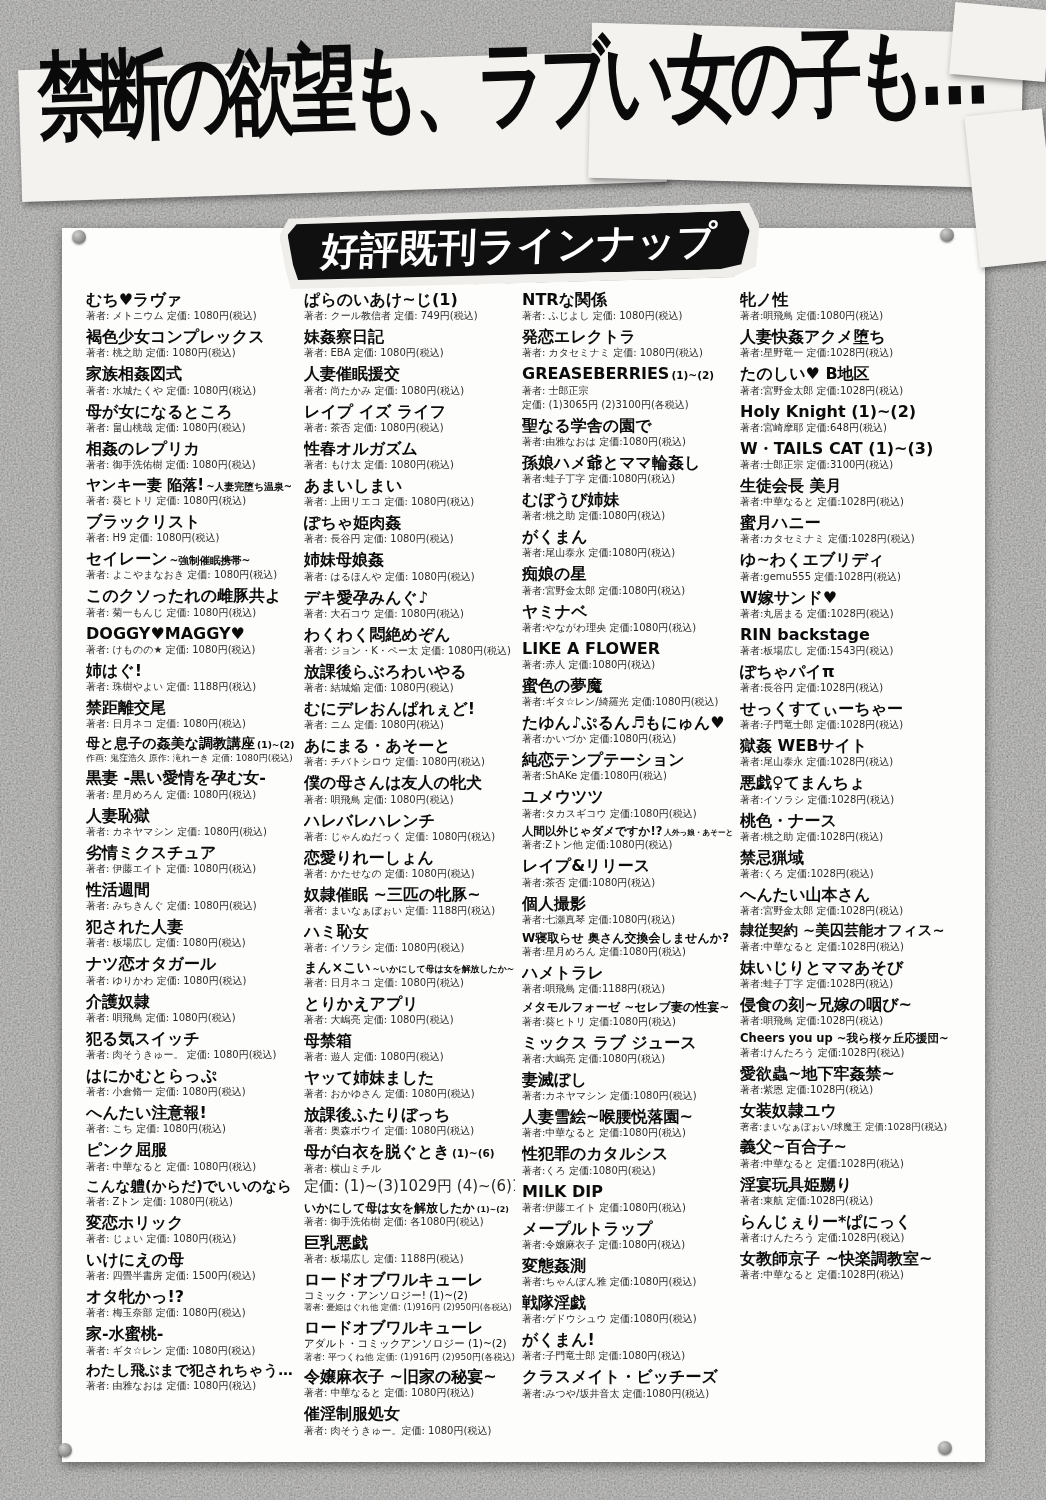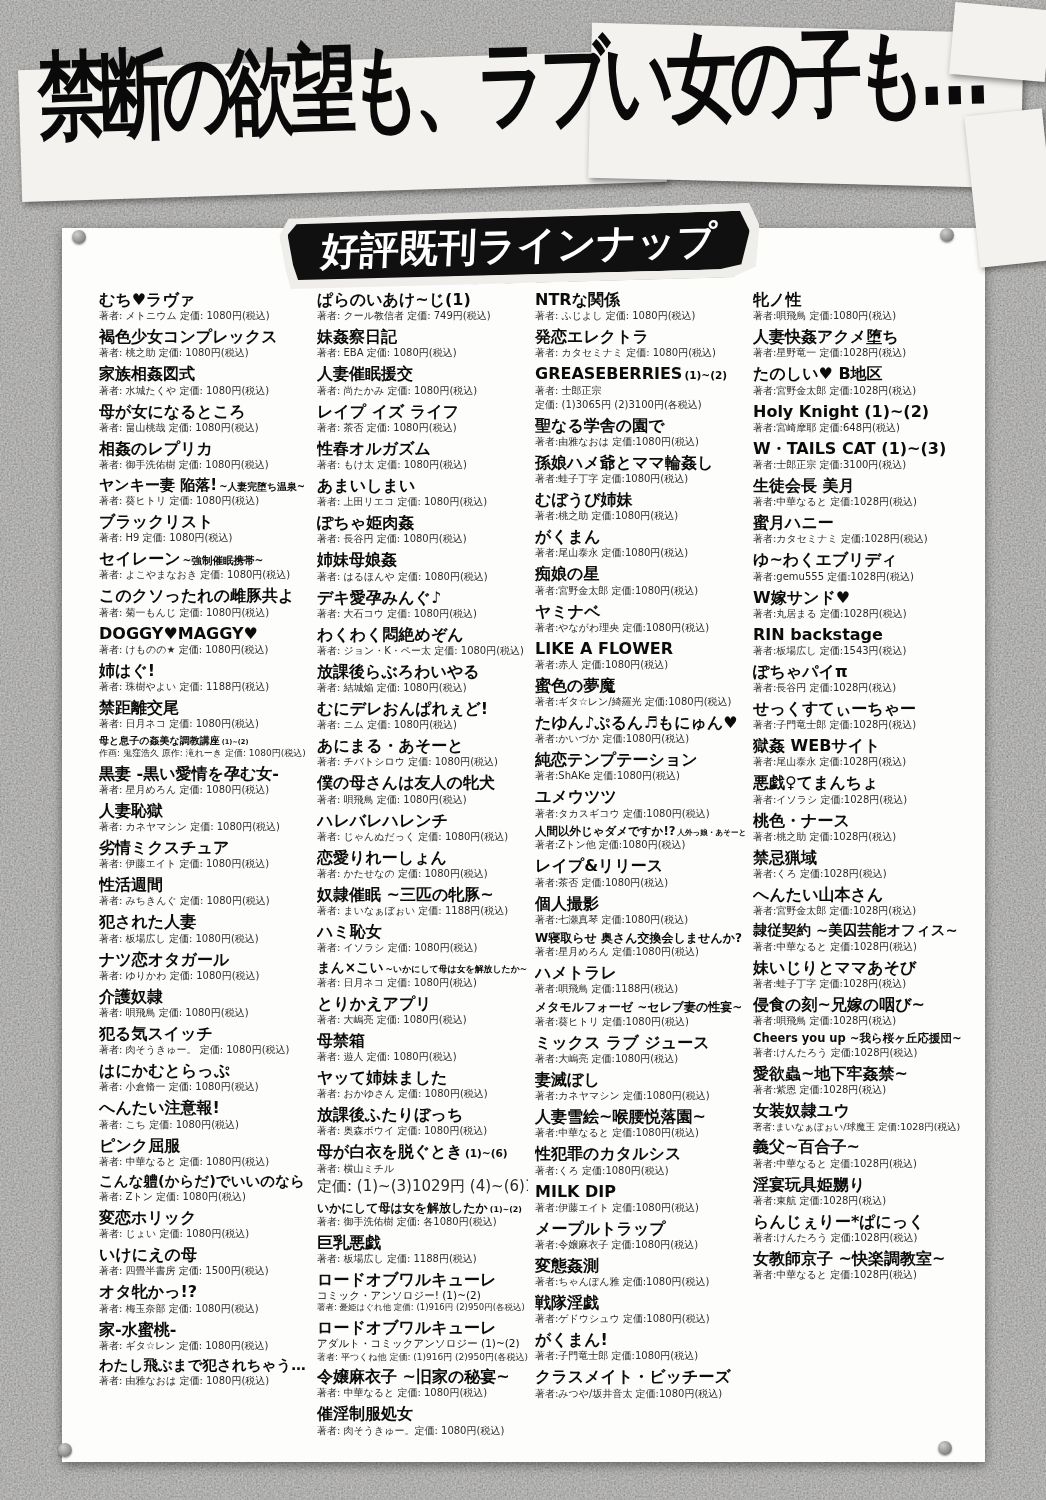--- a/index.html
+++ b/index.html
@@ -45,21 +45,21 @@
   .banner{
     position:absolute;left:226px;top:-11px;width:462px;height:58px;background:#101010;
     transform:rotate(-1.6deg);z-index:4;display:flex;align-items:center;justify-content:center;
     clip-path:polygon(0 20%,2% 2%,98% 0,100% 35%,98% 92%,93% 100%,2% 98%,1% 72%);
   }
   .banner-text{
     color:#ffffff;font-size:39px;font-weight:bold;letter-spacing:0;
     transform:skewX(-4deg);white-space:nowrap;
   }
   
-  .content{position:absolute;left:37px;top:62px;width:877px;display:flex;gap:7px;}
+  .content{position:absolute;left:24px;top:62px;width:877px;display:flex;gap:7px;}
   .col{width:211px;flex:0 0 211px;overflow:hidden;}
   .item{margin-bottom:4px;}
   .title-line{
     font-size:16px;font-weight:bold;color:#0c0c0c;line-height:1.2;
     white-space:nowrap;overflow:hidden;
   }
   .note{font-size:.66em;margin-left:2px;}
   .sub{font-size:10.5px;font-weight:normal;color:#0c0c0c;line-height:1.25;white-space:nowrap;overflow:hidden;}
   .info{font-size:10px;color:#2a2a2a;line-height:1.4;white-space:nowrap;overflow:hidden;}
 </style>
@@ -182,21 +182,21 @@
         </div>
 
         <div class="item">
           <div class="title-line fit"><span>禁距離交尾</span></div>
 
           <div class="info fit">著者: 日月ネコ 定価: 1080円(税込)</div>
 
         </div>
 
         <div class="item">
-          <div class="title-line fit" style="font-size: 10px;"><span>母と息子の姦美な調教講座</span><span class="note">(1)~(2)</span></div>
+          <div class="title-line fit" style="font-size: 14px;"><span>母と息子の姦美な調教講座</span><span class="note">(1)~(2)</span></div>
 
           <div class="info fit" style="font-size: 9px;">作画: 鬼窪浩久 原作: 滝れーき 定価: 1080円(税込)</div>
 
         </div>
 
         <div class="item">
           <div class="title-line fit"><span>黒妻 -黒い愛情を孕む女-</span></div>
 
           <div class="info fit">著者: 星月めろん 定価: 1080円(税込)</div>
 

